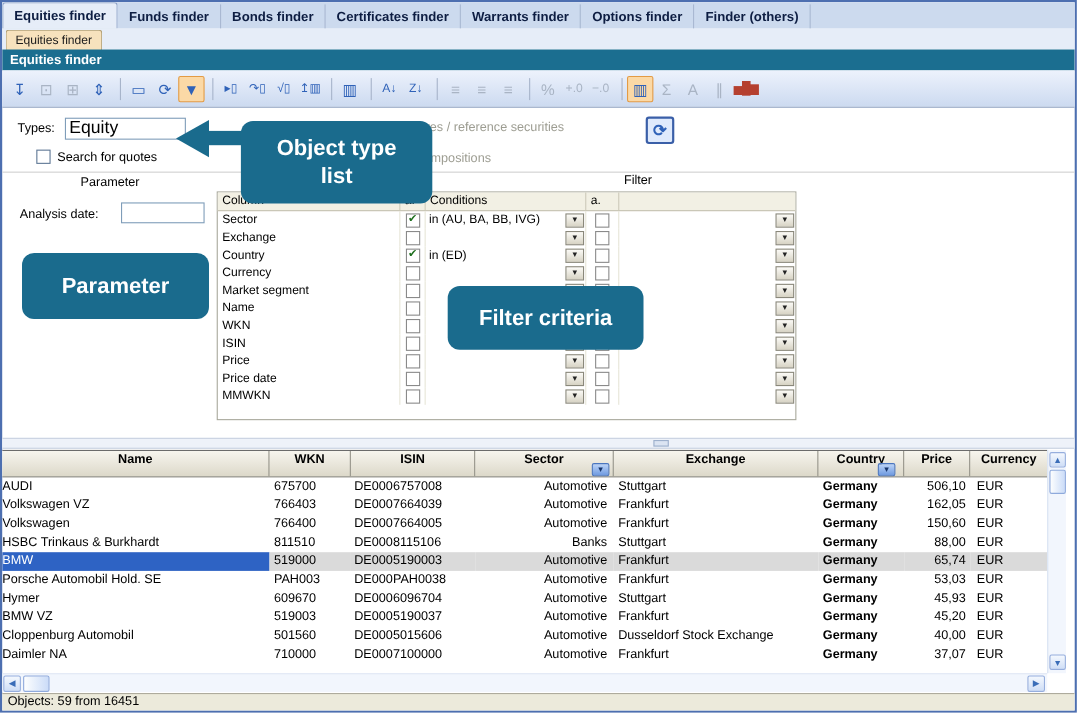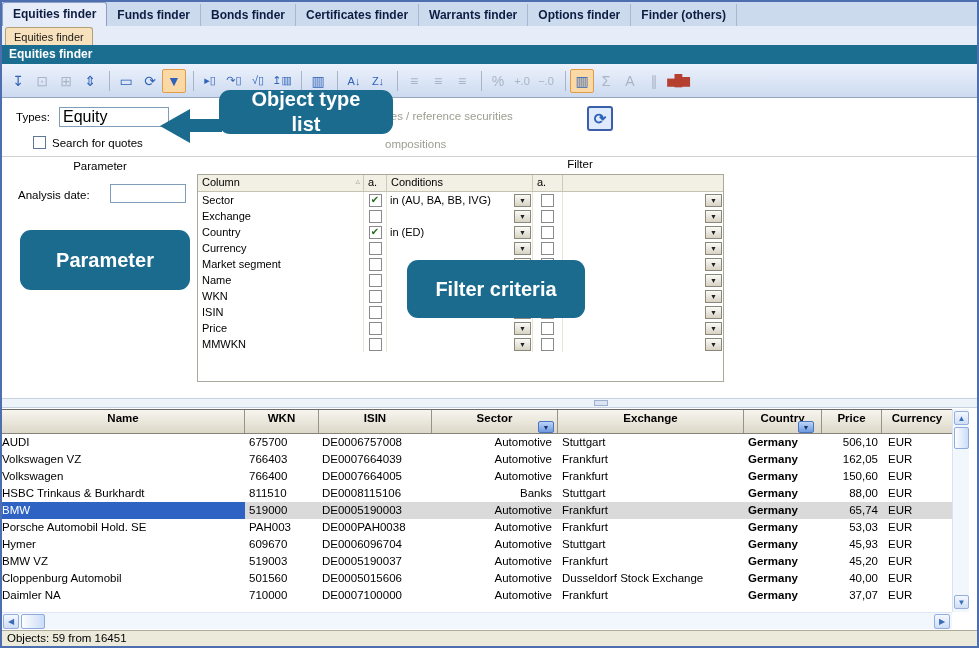--- a/index.html
+++ b/index.html
@@ -363,20 +363,36 @@
             <span class="dd">▼</span>
           </span>
           <span class="fc fc-and2">
             <span class="cb"></span>
           </span>
           <span class="fc fc-or">
             <span class="dd">▼</span>
           </span>
         </div>
 
+        <div class="fr">
+          <span class="fc fc-col">Price date</span>
+          <span class="fc fc-and">
+            <span class="cb"></span>
+          </span>
+          <span class="fc fc-cond">
+            <span class="cond-text"></span>
+            <span class="dd">▼</span>
+          </span>
+          <span class="fc fc-and2">
+            <span class="cb"></span>
+          </span>
+          <span class="fc fc-or">
+            <span class="dd">▼</span>
+          </span>
+        </div>
 
         <div class="fr">
           <span class="fc fc-col">MMWKN</span>
           <span class="fc fc-and">
             <span class="cb"></span>
           </span>
           <span class="fc fc-cond">
             <span class="cond-text"></span>
             <span class="dd">▼</span>
           </span>
@@ -384,21 +400,21 @@
             <span class="cb"></span>
           </span>
           <span class="fc fc-or">
             <span class="dd">▼</span>
           </span>
         </div>
 
       </div>
   </div>
 
-  <div class="callout" style="left:217px;top:88px;width:174px;height:44px;">
+  <div class="callout" style="left:217px;top:108px;width:174px;height:75px;">
     <span>Object type</span>
     <span>list</span>
   </div>
   <div class="arrow-tail"></div>
   <div class="arrow-head"></div>
   <div class="callout" style="left:18px;top:228px;width:170px;height:60px;">
     <span>Parameter</span>
   </div>
   <div class="callout" style="left:405px;top:258px;width:178px;height:58px;">
     <span>Filter criteria</span>

